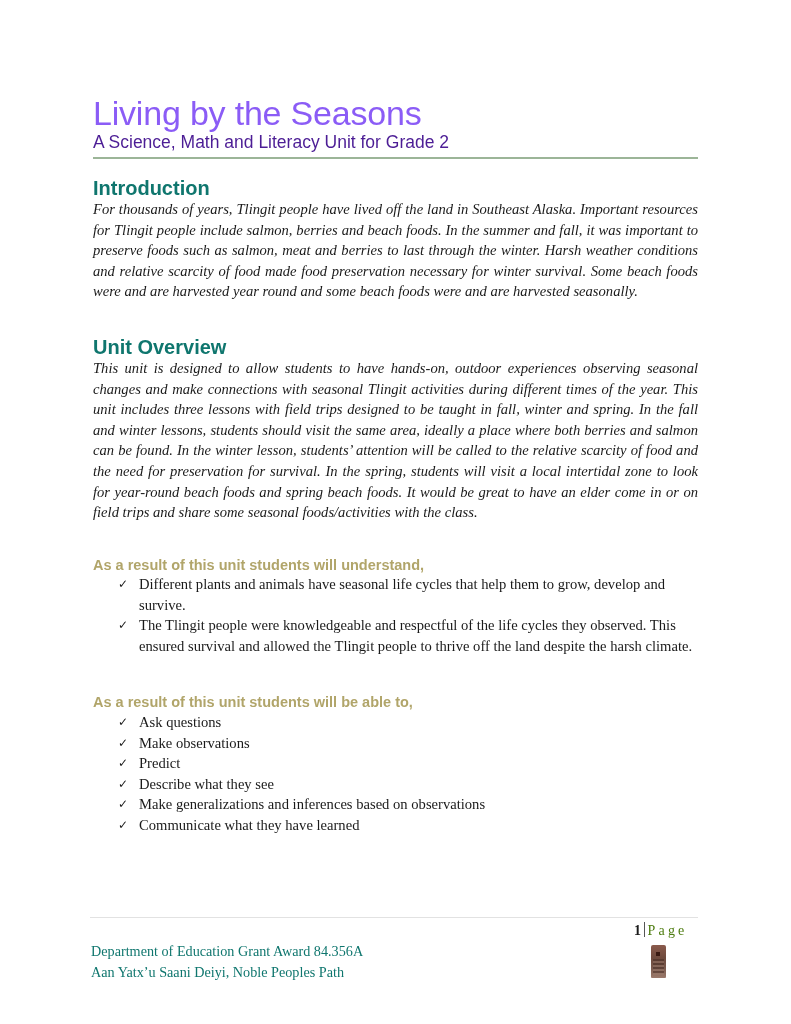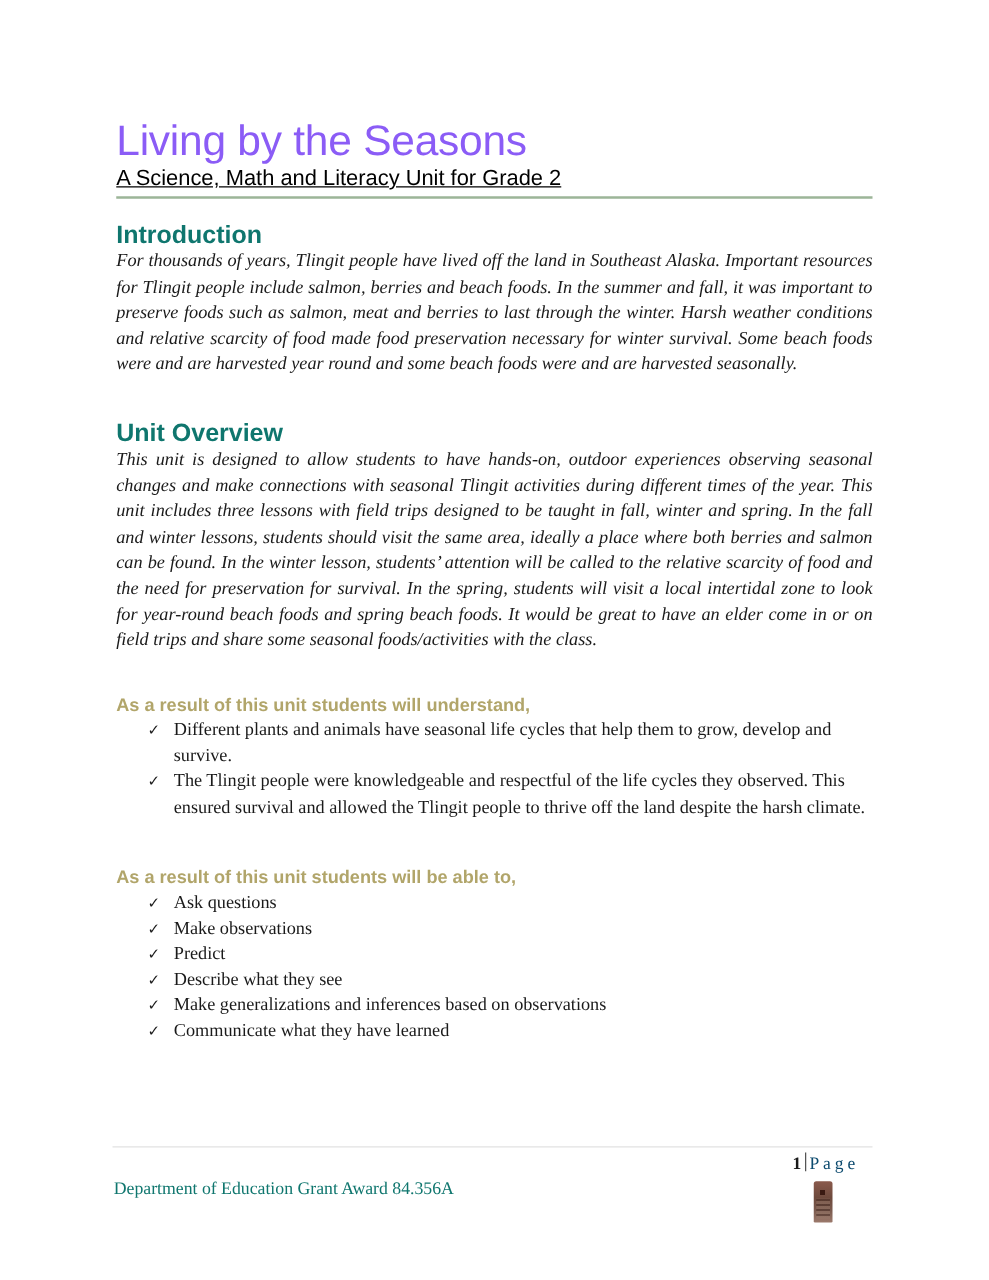--- a/index.html
+++ b/index.html
@@ -30,26 +30,25 @@
     line-height: 36px;
     margin: 0;
     font-weight: normal;
     white-space: nowrap;
   }
   .subtitle {
     position: absolute;
     left: 93px; top: 132px;
     font-family: "Liberation Sans", sans-serif;
     font-size: 17.5px;
-    color: #000000;
+    color: #4c1d95;
     line-height: 20px;
     margin: 0;
     font-weight: normal;
     white-space: nowrap;
-    text-decoration: underline;
   }
   .title-rule {
     position: absolute;
     left: 93px; top: 157px;
     width: 605px; height: 2px;
     background: #9cb598;
   }
   .section-heading {
     position: absolute;
     left: 93px;
@@ -112,21 +111,21 @@
   }
   .page-num .num { font-weight: bold; }
   .page-num .sep {
     display: inline-block;
     width: 1px; height: 15px;
     background: #555;
     vertical-align: -2px;
     margin: 0 3px 0 2px;
   }
   .page-num .word {
-    color: #0c4a6e;
+    color: #4d7c0f;
     letter-spacing: 3.2px;
   }
   .footer-text {
     position: absolute;
     left: 91px;
     font-size: 14.2px;
     color: #0f766e;
     white-space: nowrap;
     line-height: 20px;
   }
@@ -205,15 +204,16 @@
       <span class="check">✓</span>
       <span>Communicate what they have learned</span>
     </li>
   </ul>
 
   <div class="footer-rule"></div>
   <div class="page-num">
     <span class="num">1</span><span class="sep"></span><span class="word">Page</span>
   </div>
   <div class="footer-text" style="top:941px;">Department of Education Grant Award 84.356A</div>
+  <div class="footer-text" style="top:962px;">Aan Yatx’u Saani Deiyi, Noble Peoples Path</div>
   <div class="totem"></div>
 
 </div>
 
 </body></html>

